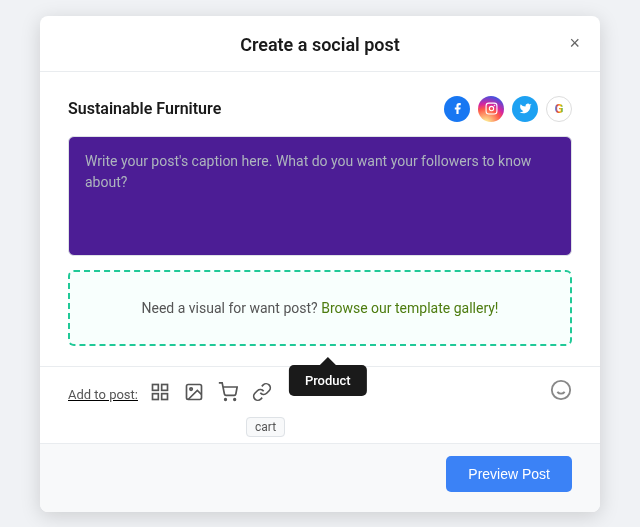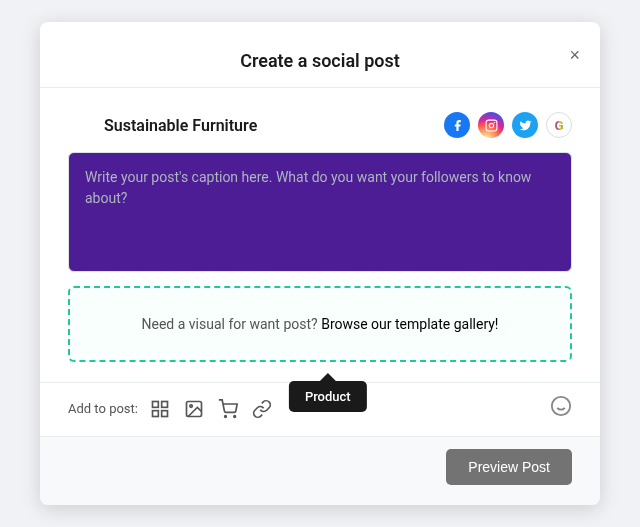--- a/index.html
+++ b/index.html
@@ -27,21 +27,21 @@
     .modal {
       background: #ffffff;
       border-radius: 8px;
       box-shadow: 0 4px 20px rgba(0,0,0,0.15);
       width: 560px;
       position: relative;
       overflow: visible;
     }
 
     .modal-header {
-      padding: 28px 20px 16px;
+      padding: 18px 20px 16px;
       text-align: center;
       border-bottom: 1px solid #e9ecef;
       position: relative;
     }
 
     .modal-title {
       font-size: 18px;
       font-weight: 600;
       color: #1a1a1a;
     }
@@ -68,21 +68,20 @@
       display: flex;
       align-items: center;
       justify-content: space-between;
       margin-bottom: 14px;
     }
 
     .brand-name {
       font-size: 16px;
       font-weight: 600;
       color: #1a1a1a;
-      margin-left: 36px;
     }
 
     .social-icons {
       display: flex;
       gap: 8px;
       align-items: center;
     }
 
     .social-icon {
       width: 26px;
@@ -125,21 +124,21 @@
       background: #f8fffd;
       position: relative;
     }
 
     .visual-text {
       font-size: 14px;
       color: #555;
     }
 
     .visual-text a {
-      color: #000000;
+      color: #4d7c0f;
       text-decoration: none;
     }
 
     .tooltip-bubble {
       position: absolute;
       bottom: -52px;
       left: 50%;
       transform: translateX(-40%);
       background: #1a1a1a;
       color: #ffffff;
@@ -192,34 +191,35 @@
     }
 
     .emoji-icon {
       font-size: 20px;
       cursor: pointer;
       color: #555;
     }
 
     .add-row-left {
       display: flex;
-      align-items: center;
+      align-items: flex-end;
+      text-decoration: underline;
     }
 
     .modal-footer {
       display: flex;
       justify-content: flex-end;
       padding: 12px 28px 20px;
       background: #f8f9fa;
       border-top: 1px solid #e9ecef;
       border-radius: 0 0 8px 8px;
     }
 
     .preview-btn {
-      background: #737373;
+      background: #3b82f6;
       color: #fff;
       border: none;
       border-radius: 5px;
       padding: 10px 22px;
       font-size: 14px;
       font-weight: 500;
       cursor: pointer;
     }
     .google-g-text {
       background: linear-gradient(to right, #4285f4, #ea4335, #fbbc04, #34a853);
@@ -325,19 +325,24 @@
       <div class="emoji-icon">
         <svg width="22" height="22" viewBox="0 0 24 24" fill="none" stroke="#888" stroke-width="2">
           <circle cx="12" cy="12" r="10"></circle>
           <path d="M8 14s1.5 2 4 2 4-2 4-2"></path>
             <line x1="9" y1="9" x2="9.01" y2="9"></line>
             <line x1="15" y1="9" x2="15.01" y2="9"></line>
         </svg>
       </div>
     </div>
 
+    <div style="display:flex;justify-content:flex-start;padding:0 28px 4px;position:relative;top:-4px;">
+      <div style="margin-left:178px;">
+        <span style="background:#f8f9fa;border:1px solid #dee2e6;border-radius:4px;padding:2px 8px;font-size:12px;color:#555;">cart</span>
+      </div>
+    </div>
 
     <div class="modal-footer">
       <button class="preview-btn">Preview Post</button>
     </div>
 
   </div>
 </div>
 
 </body></html>

